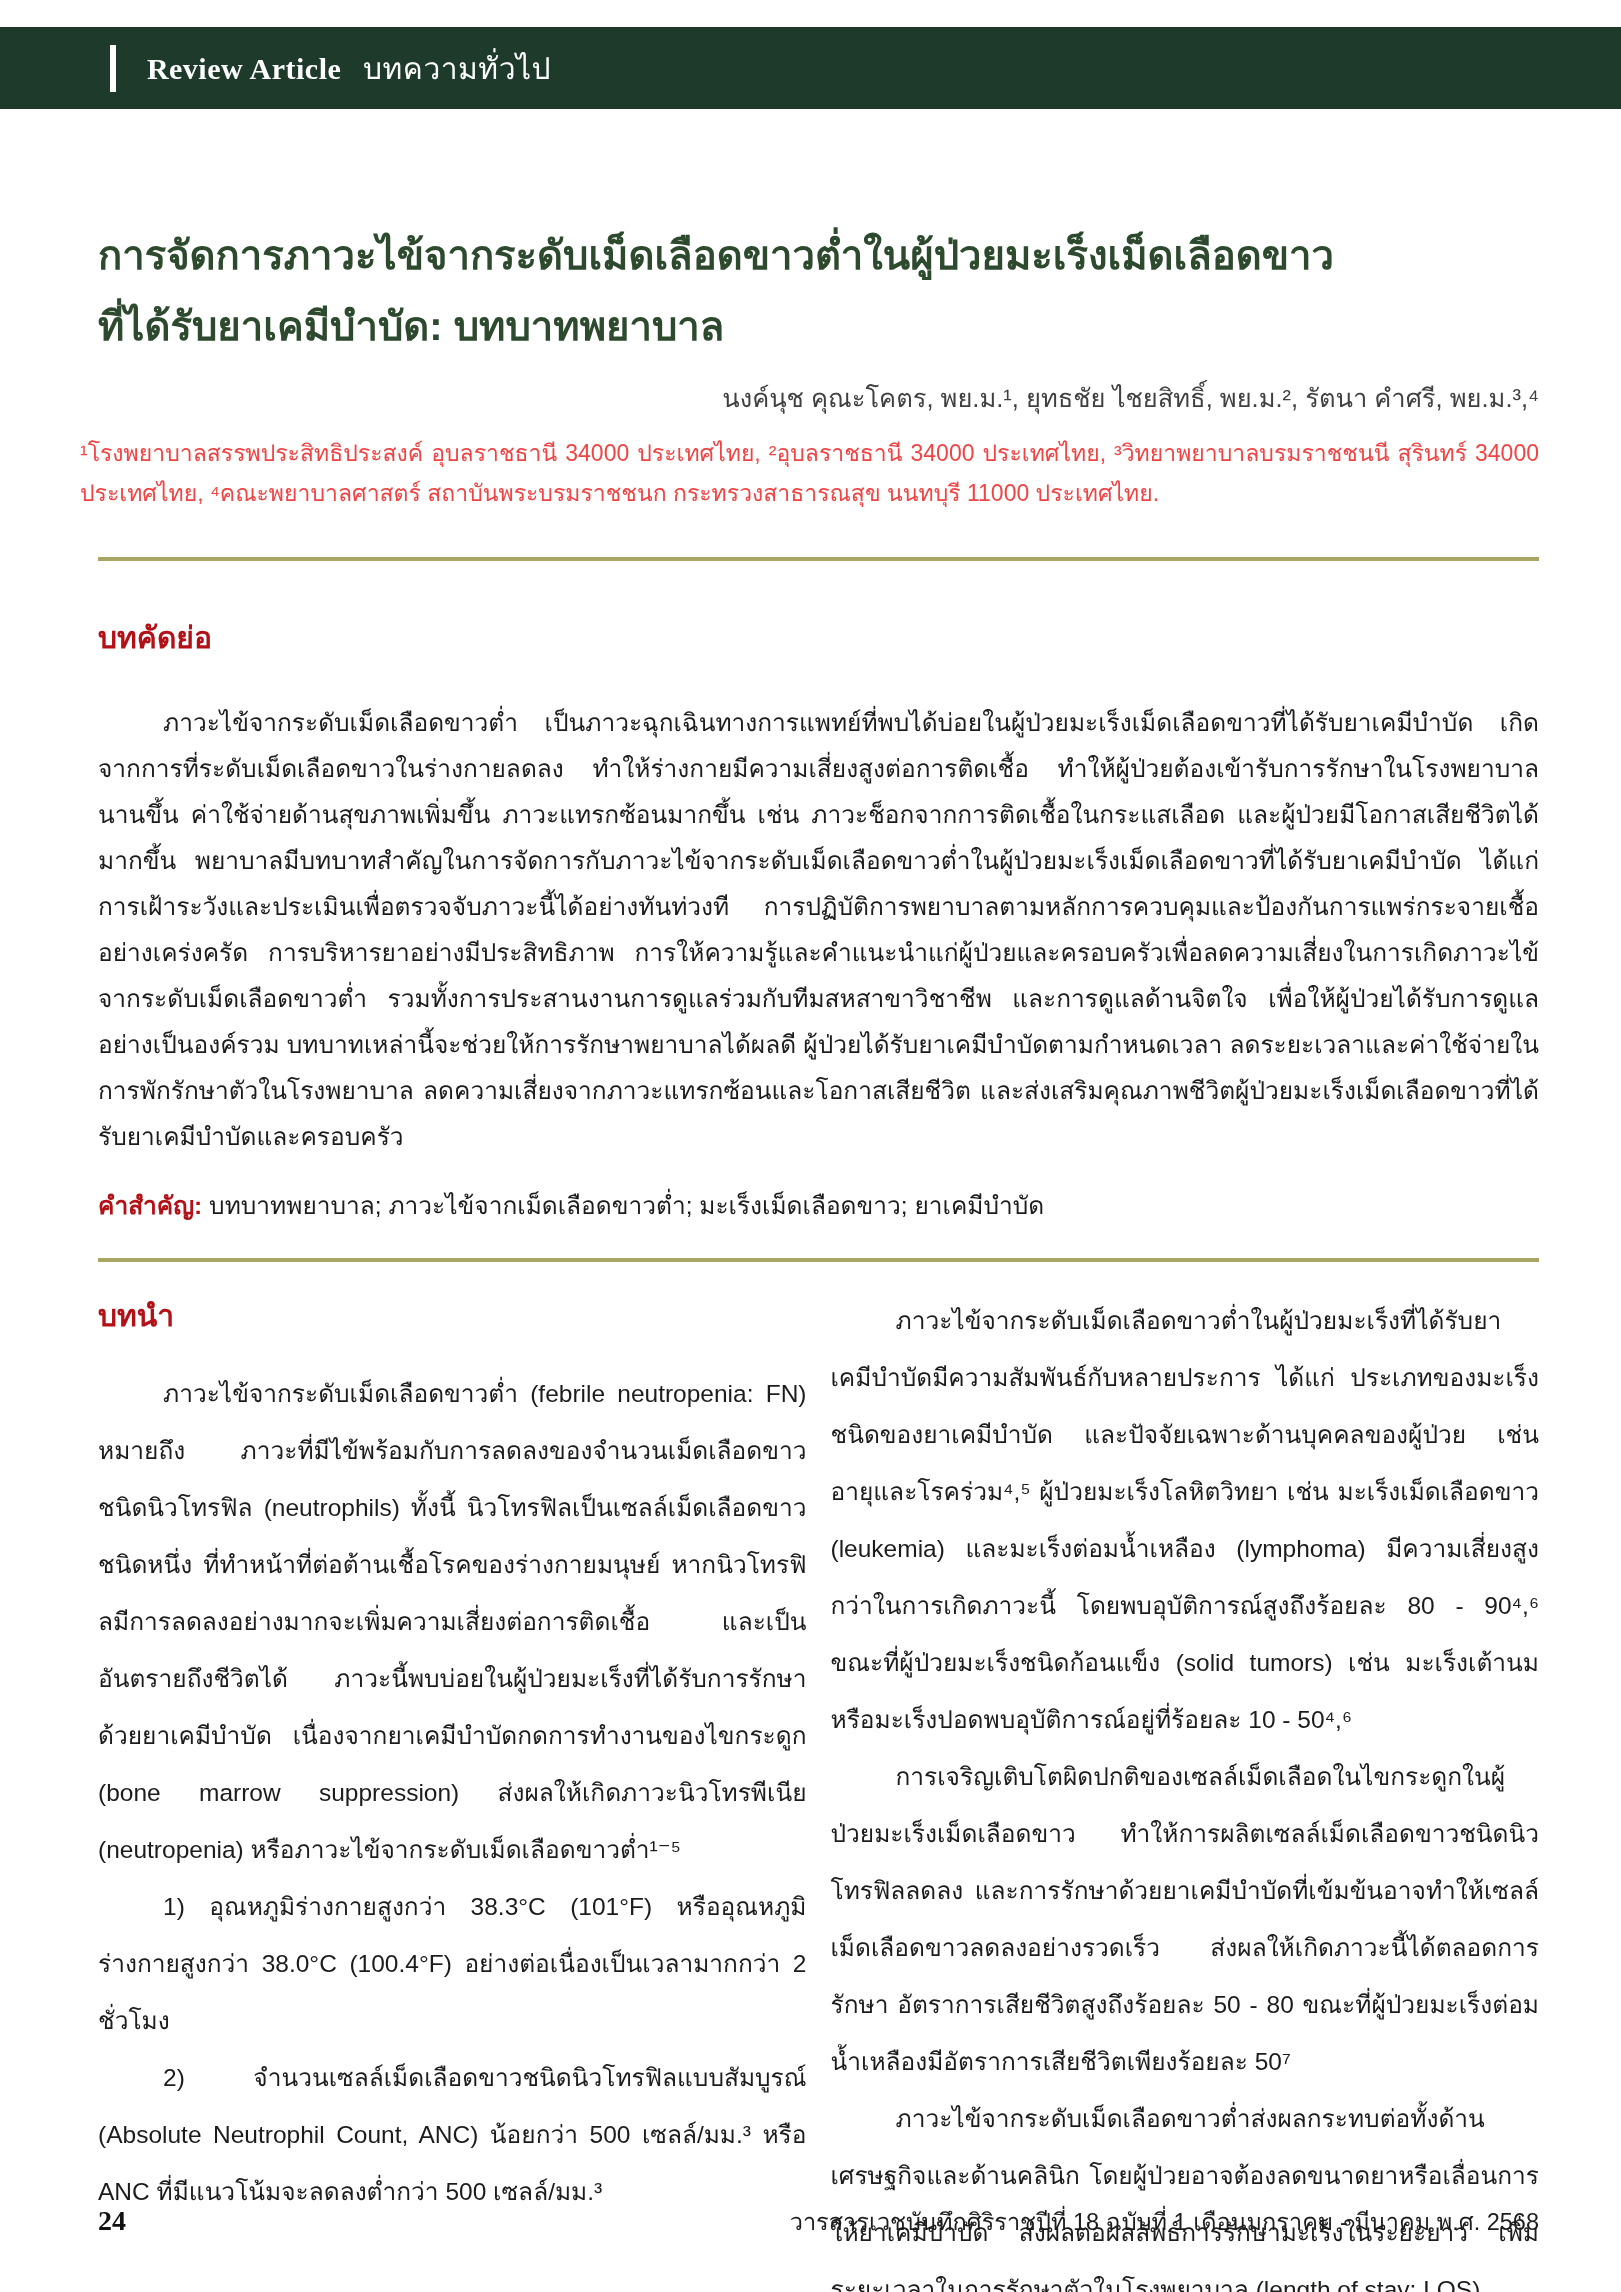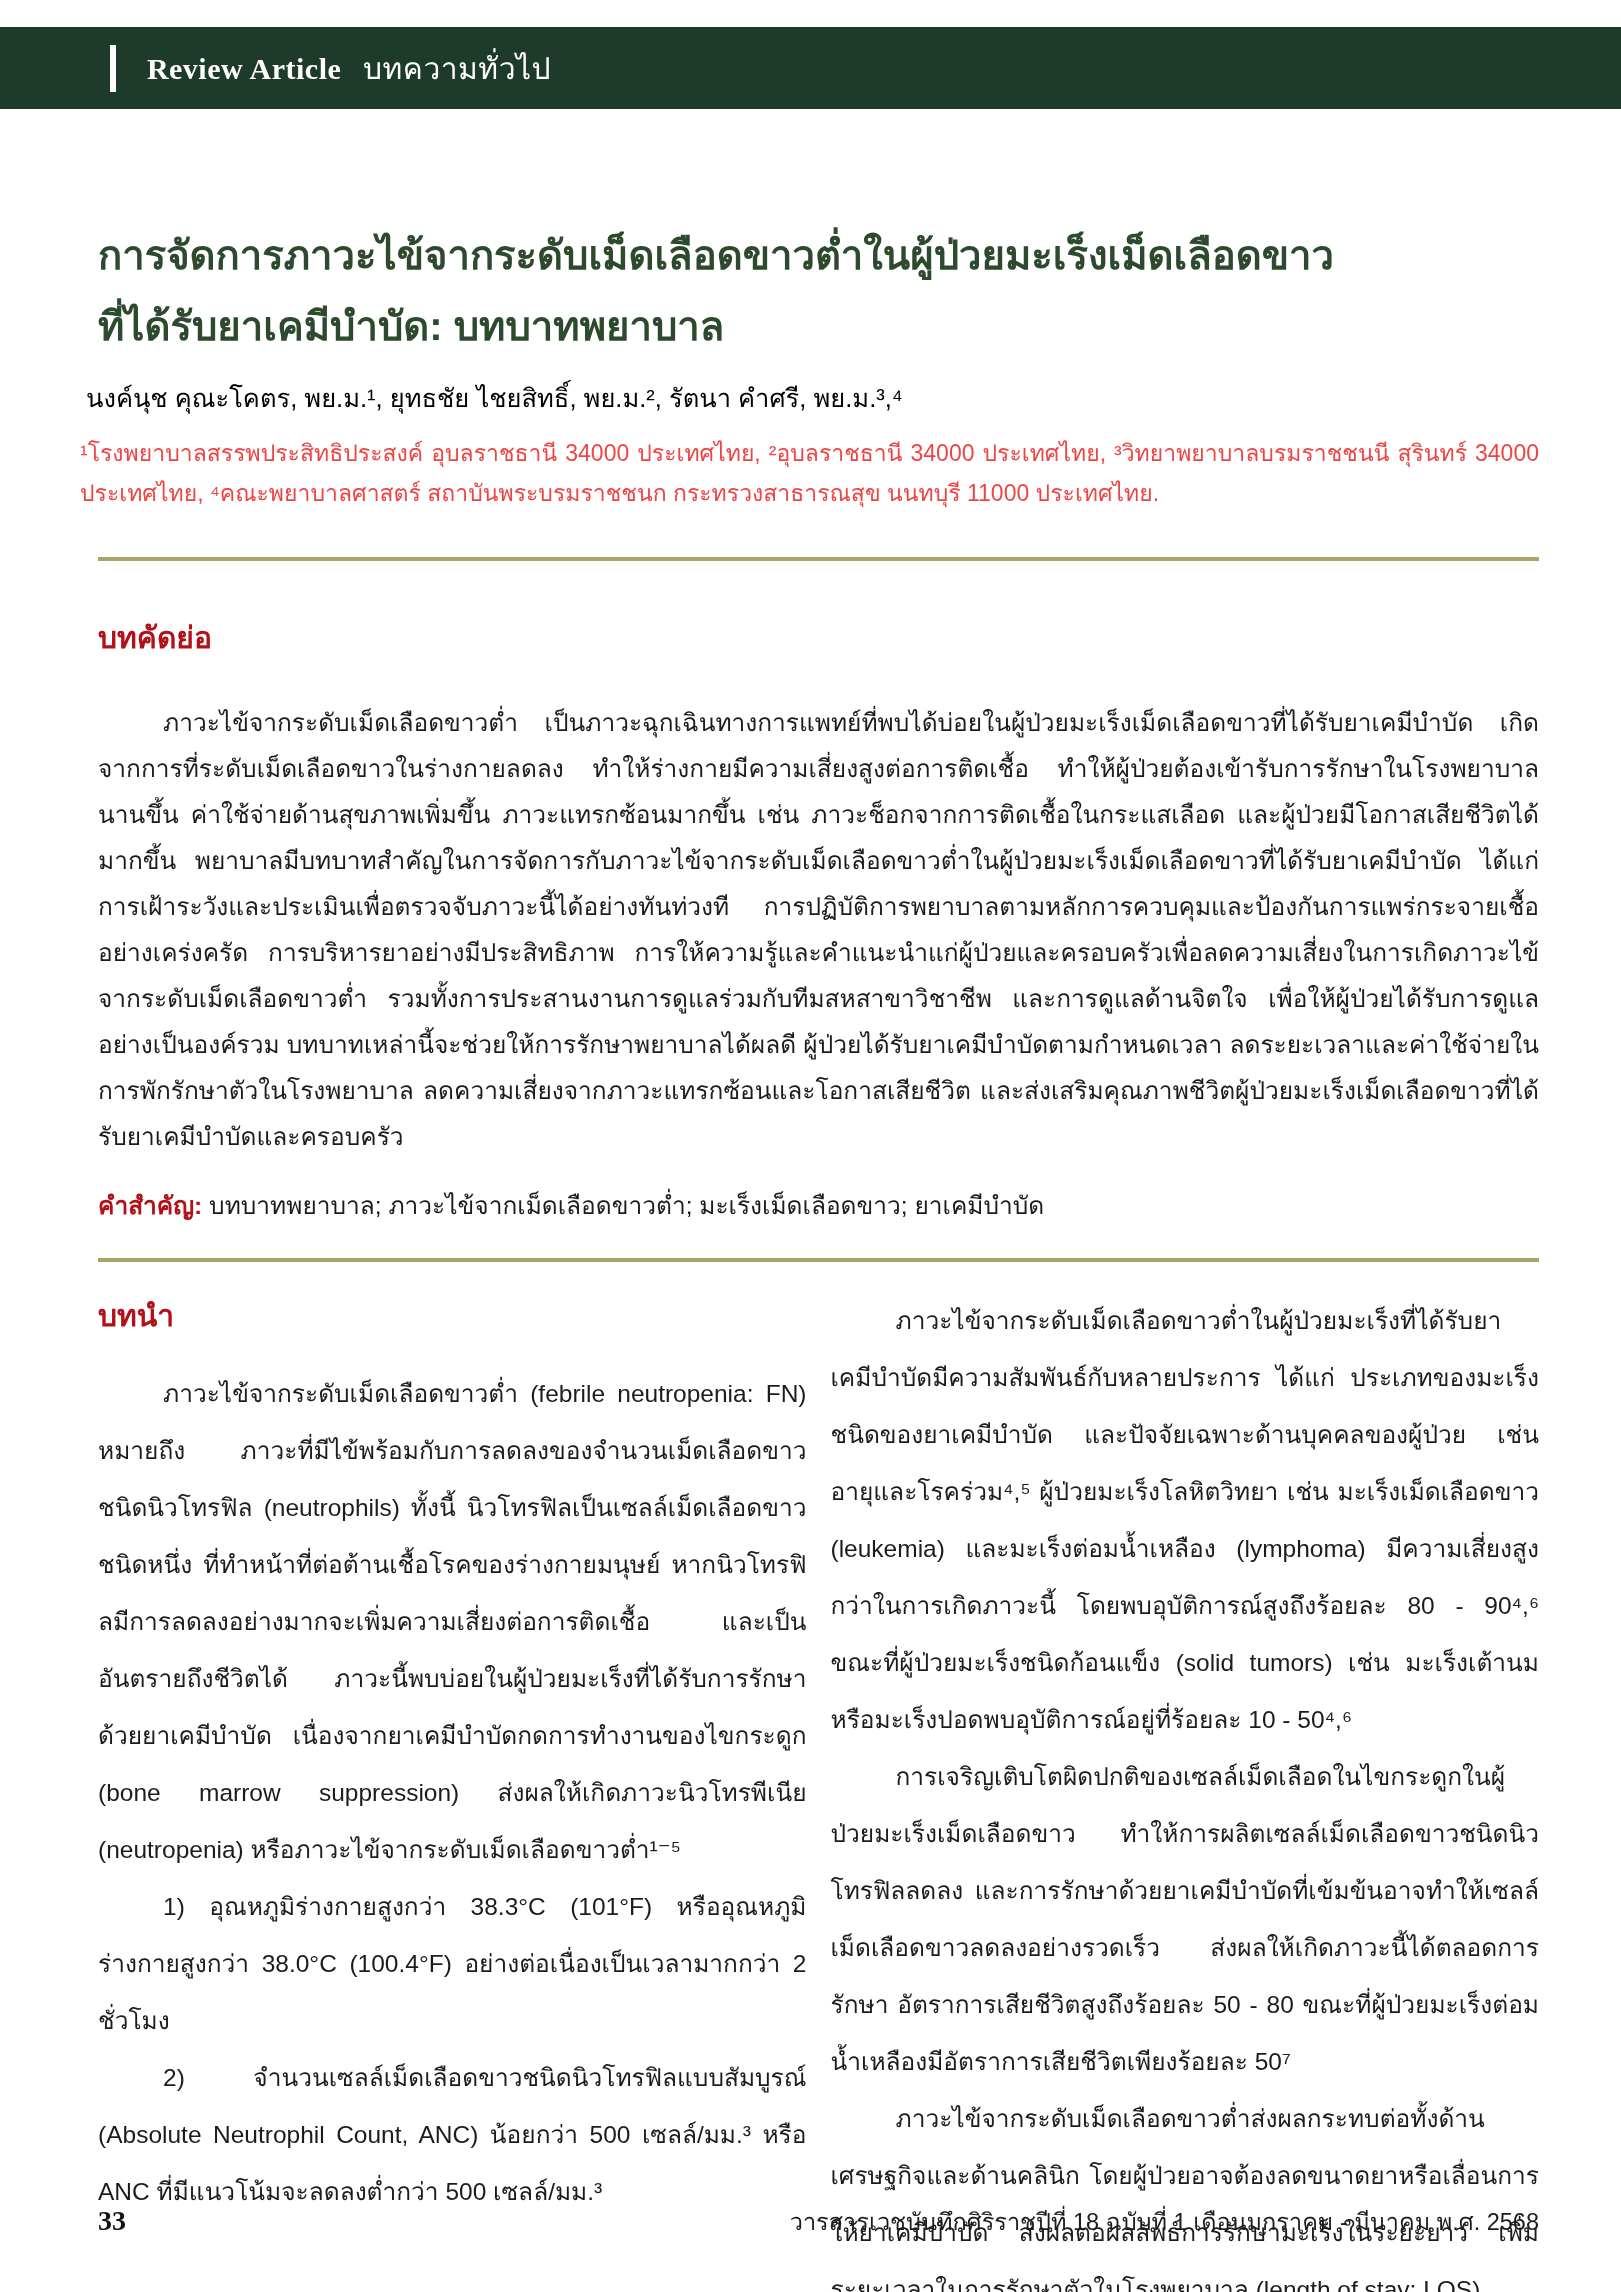--- a/index.html
+++ b/index.html
@@ -47,21 +47,22 @@
     font-size: 40px;
     font-weight: 700;
     line-height: 71px;
   }
 
   
   .authors {
     position: absolute;
     top: 378px; left: 86px; right: 82px;
     font-size: 25.5px;
-    color: #000000;
+    color: #404040;
+    text-align: right;
   }
 
   
   .affiliations {
     position: absolute;
     top: 433px; left: 80px; right: 82px;
     font-size: 23px;
     line-height: 40px;
     text-align: justify;
     color: #ef4444;
@@ -184,18 +185,18 @@
       <p>2) จำนวนเซลล์เม็ดเลือดขาวชนิดนิวโทรฟิลแบบสัมบูรณ์ (Absolute Neutrophil Count, ANC) น้อยกว่า 500 เซลล์/มม.³ หรือ ANC ที่มีแนวโน้มจะลดลงต่ำกว่า 500 เซลล์/มม.³</p>
     </div>
     <div class="col">
       <p>ภาวะไข้จากระดับเม็ดเลือดขาวต่ำในผู้ป่วยมะเร็งที่ได้รับยาเคมีบำบัดมีความสัมพันธ์กับหลายประการ ได้แก่ ประเภทของมะเร็ง ชนิดของยาเคมีบำบัด และปัจจัยเฉพาะด้านบุคคลของผู้ป่วย เช่น อายุและโรคร่วม⁴,⁵ ผู้ป่วยมะเร็งโลหิตวิทยา เช่น มะเร็งเม็ดเลือดขาว (leukemia) และมะเร็งต่อมน้ำเหลือง (lymphoma) มีความเสี่ยงสูงกว่าในการเกิดภาวะนี้ โดยพบอุบัติการณ์สูงถึงร้อยละ 80 - 90⁴,⁶ ขณะที่ผู้ป่วยมะเร็งชนิดก้อนแข็ง (solid tumors) เช่น มะเร็งเต้านม หรือมะเร็งปอดพบอุบัติการณ์อยู่ที่ร้อยละ 10 - 50⁴,⁶</p>
       <p>การเจริญเติบโตผิดปกติของเซลล์เม็ดเลือดในไขกระดูกในผู้ป่วยมะเร็งเม็ดเลือดขาว ทำให้การผลิตเซลล์เม็ดเลือดขาวชนิดนิวโทรฟิลลดลง และการรักษาด้วยยาเคมีบำบัดที่เข้มข้นอาจทำให้เซลล์เม็ดเลือดขาวลดลงอย่างรวดเร็ว ส่งผลให้เกิดภาวะนี้ได้ตลอดการรักษา อัตราการเสียชีวิตสูงถึงร้อยละ 50 - 80 ขณะที่ผู้ป่วยมะเร็งต่อมน้ำเหลืองมีอัตราการเสียชีวิตเพียงร้อยละ 50⁷</p>
       <p>ภาวะไข้จากระดับเม็ดเลือดขาวต่ำส่งผลกระทบต่อทั้งด้านเศรษฐกิจและด้านคลินิก โดยผู้ป่วยอาจต้องลดขนาดยาหรือเลื่อนการให้ยาเคมีบำบัด ส่งผลต่อผลลัพธ์การรักษามะเร็งในระยะยาว เพิ่มระยะเวลาในการรักษาตัวในโรงพยาบาล (length of stay; LOS)</p>
     </div>
   </div>
 
   <div class="footer">
-    <span class="page-number">33</span>
+    <span class="page-number">24</span>
     <span class="journal-line">วารสารเวชบันทึกศิริราชปีที่ 18 ฉบับที่ 1 เดือนมกราคม - มีนาคม พ.ศ. 2568</span>
   </div>
 
 </div>
 
 
 </body></html>

